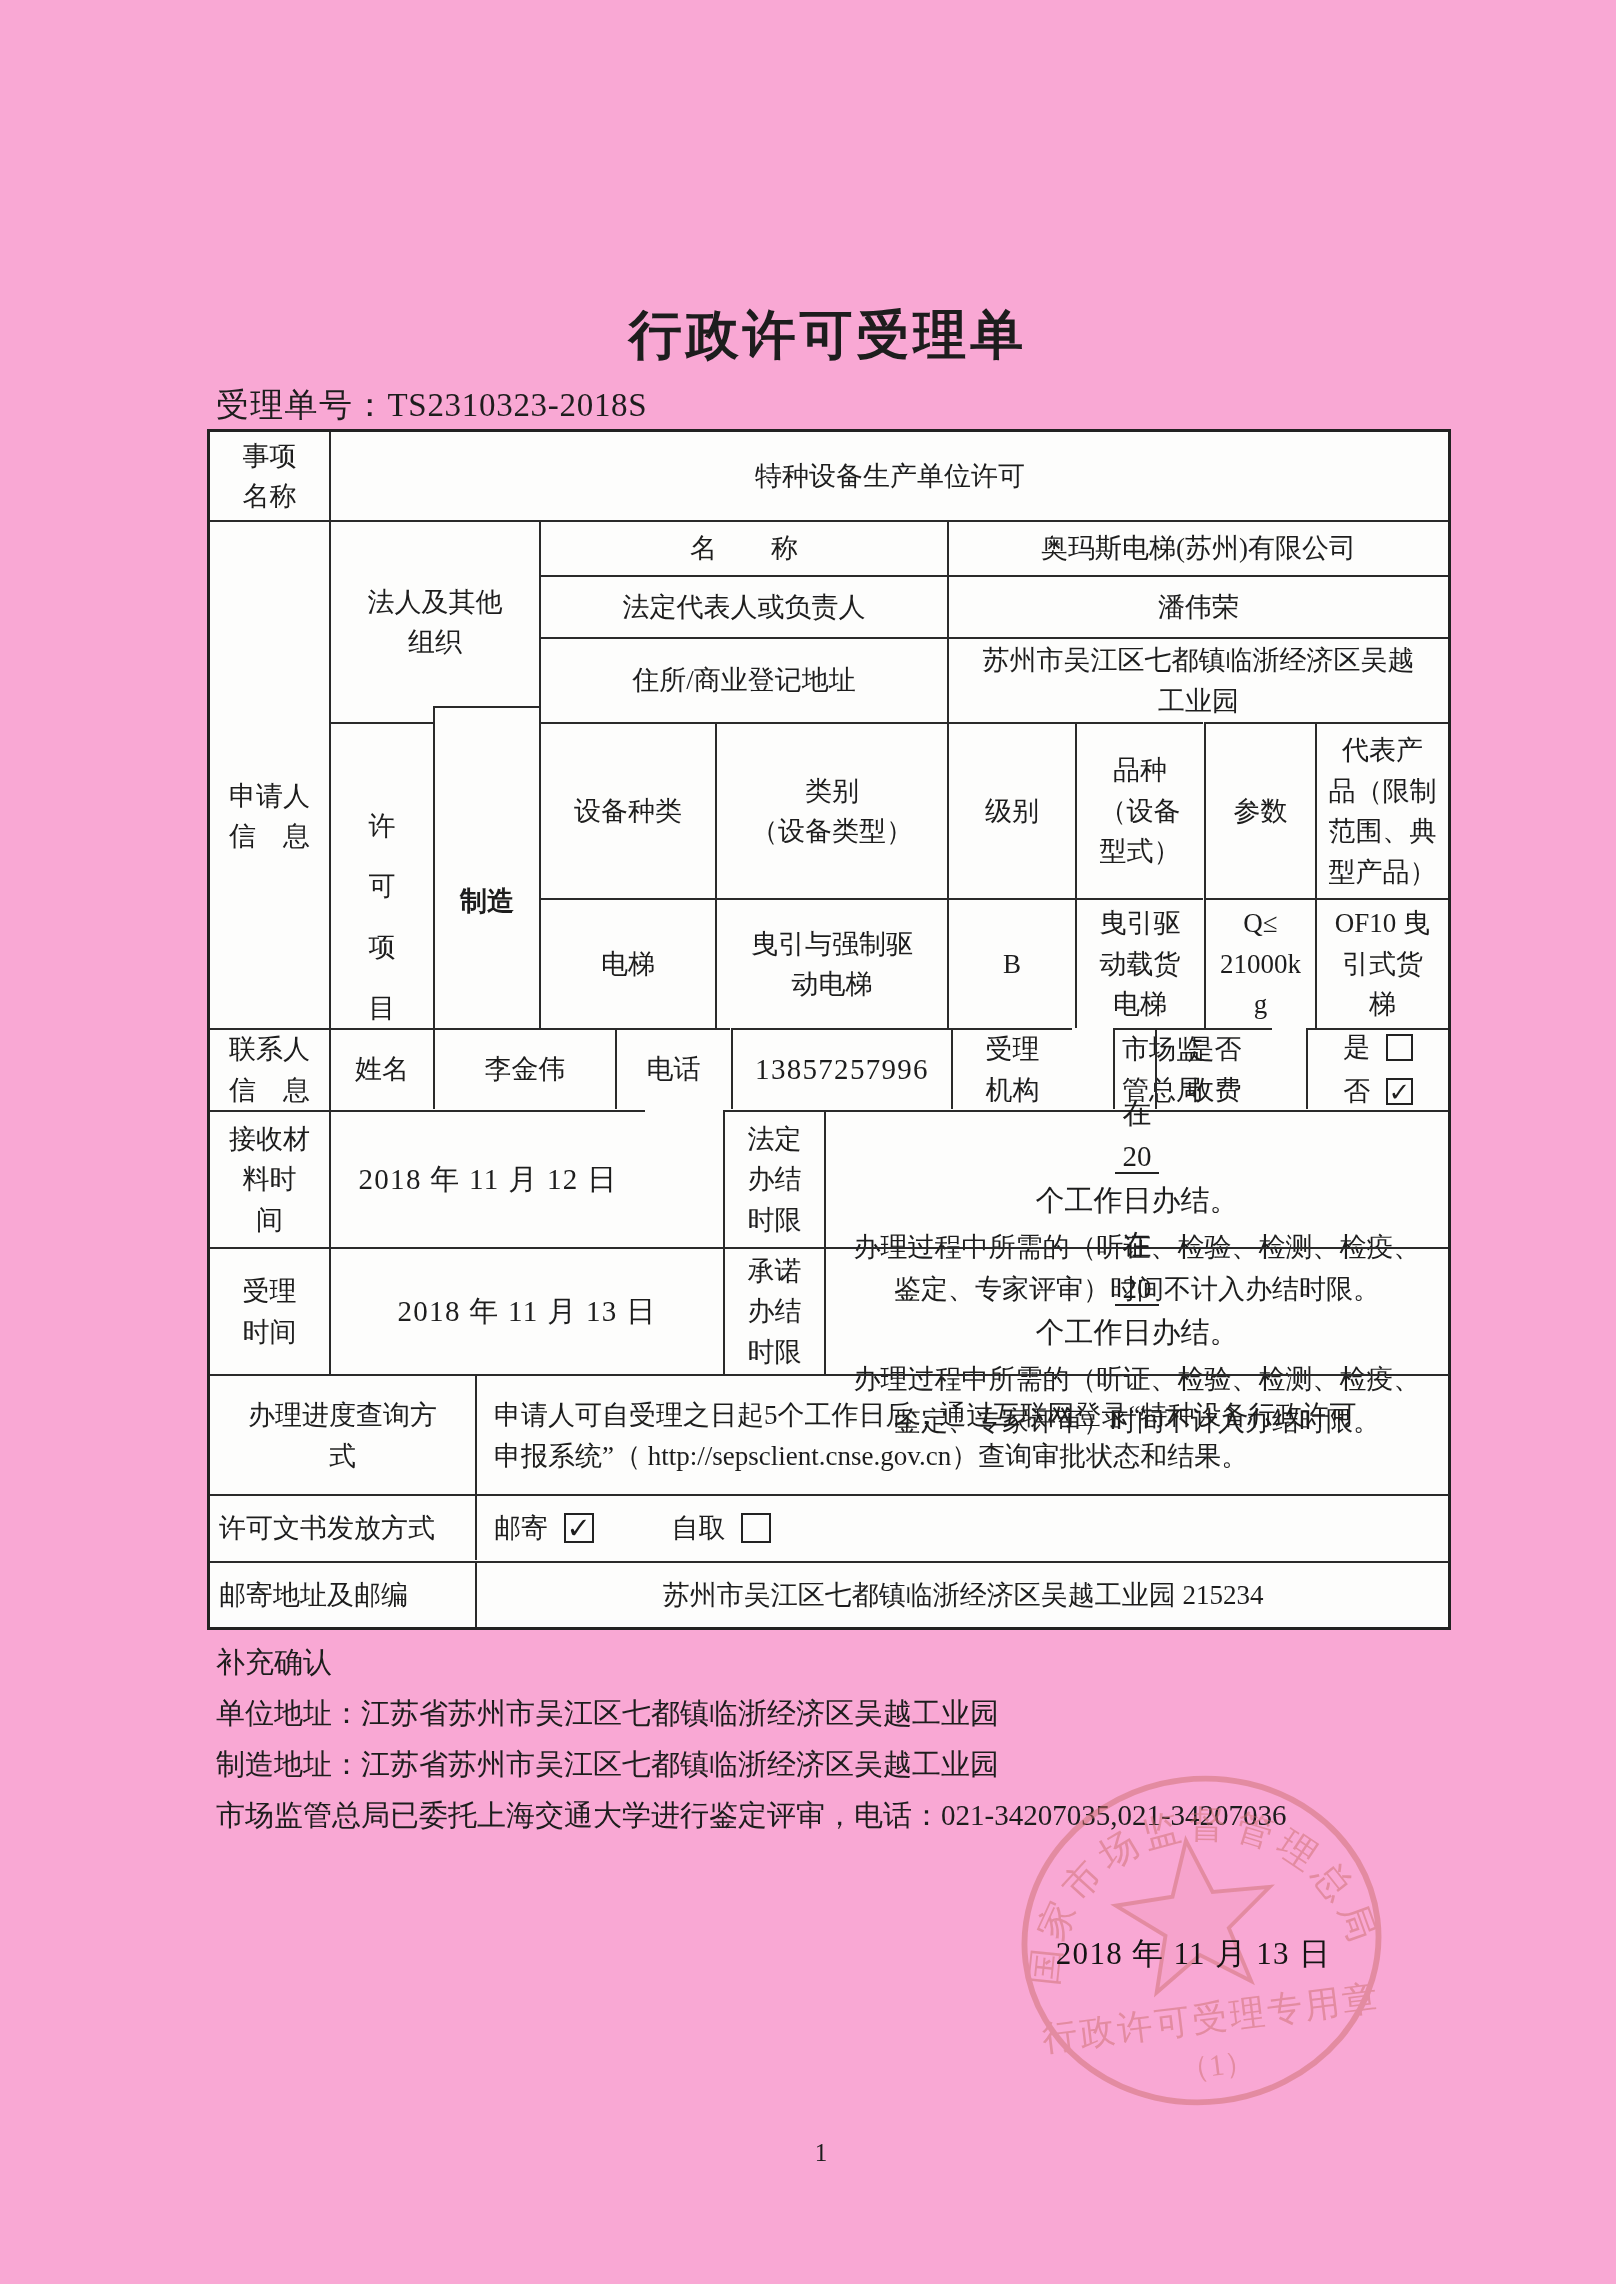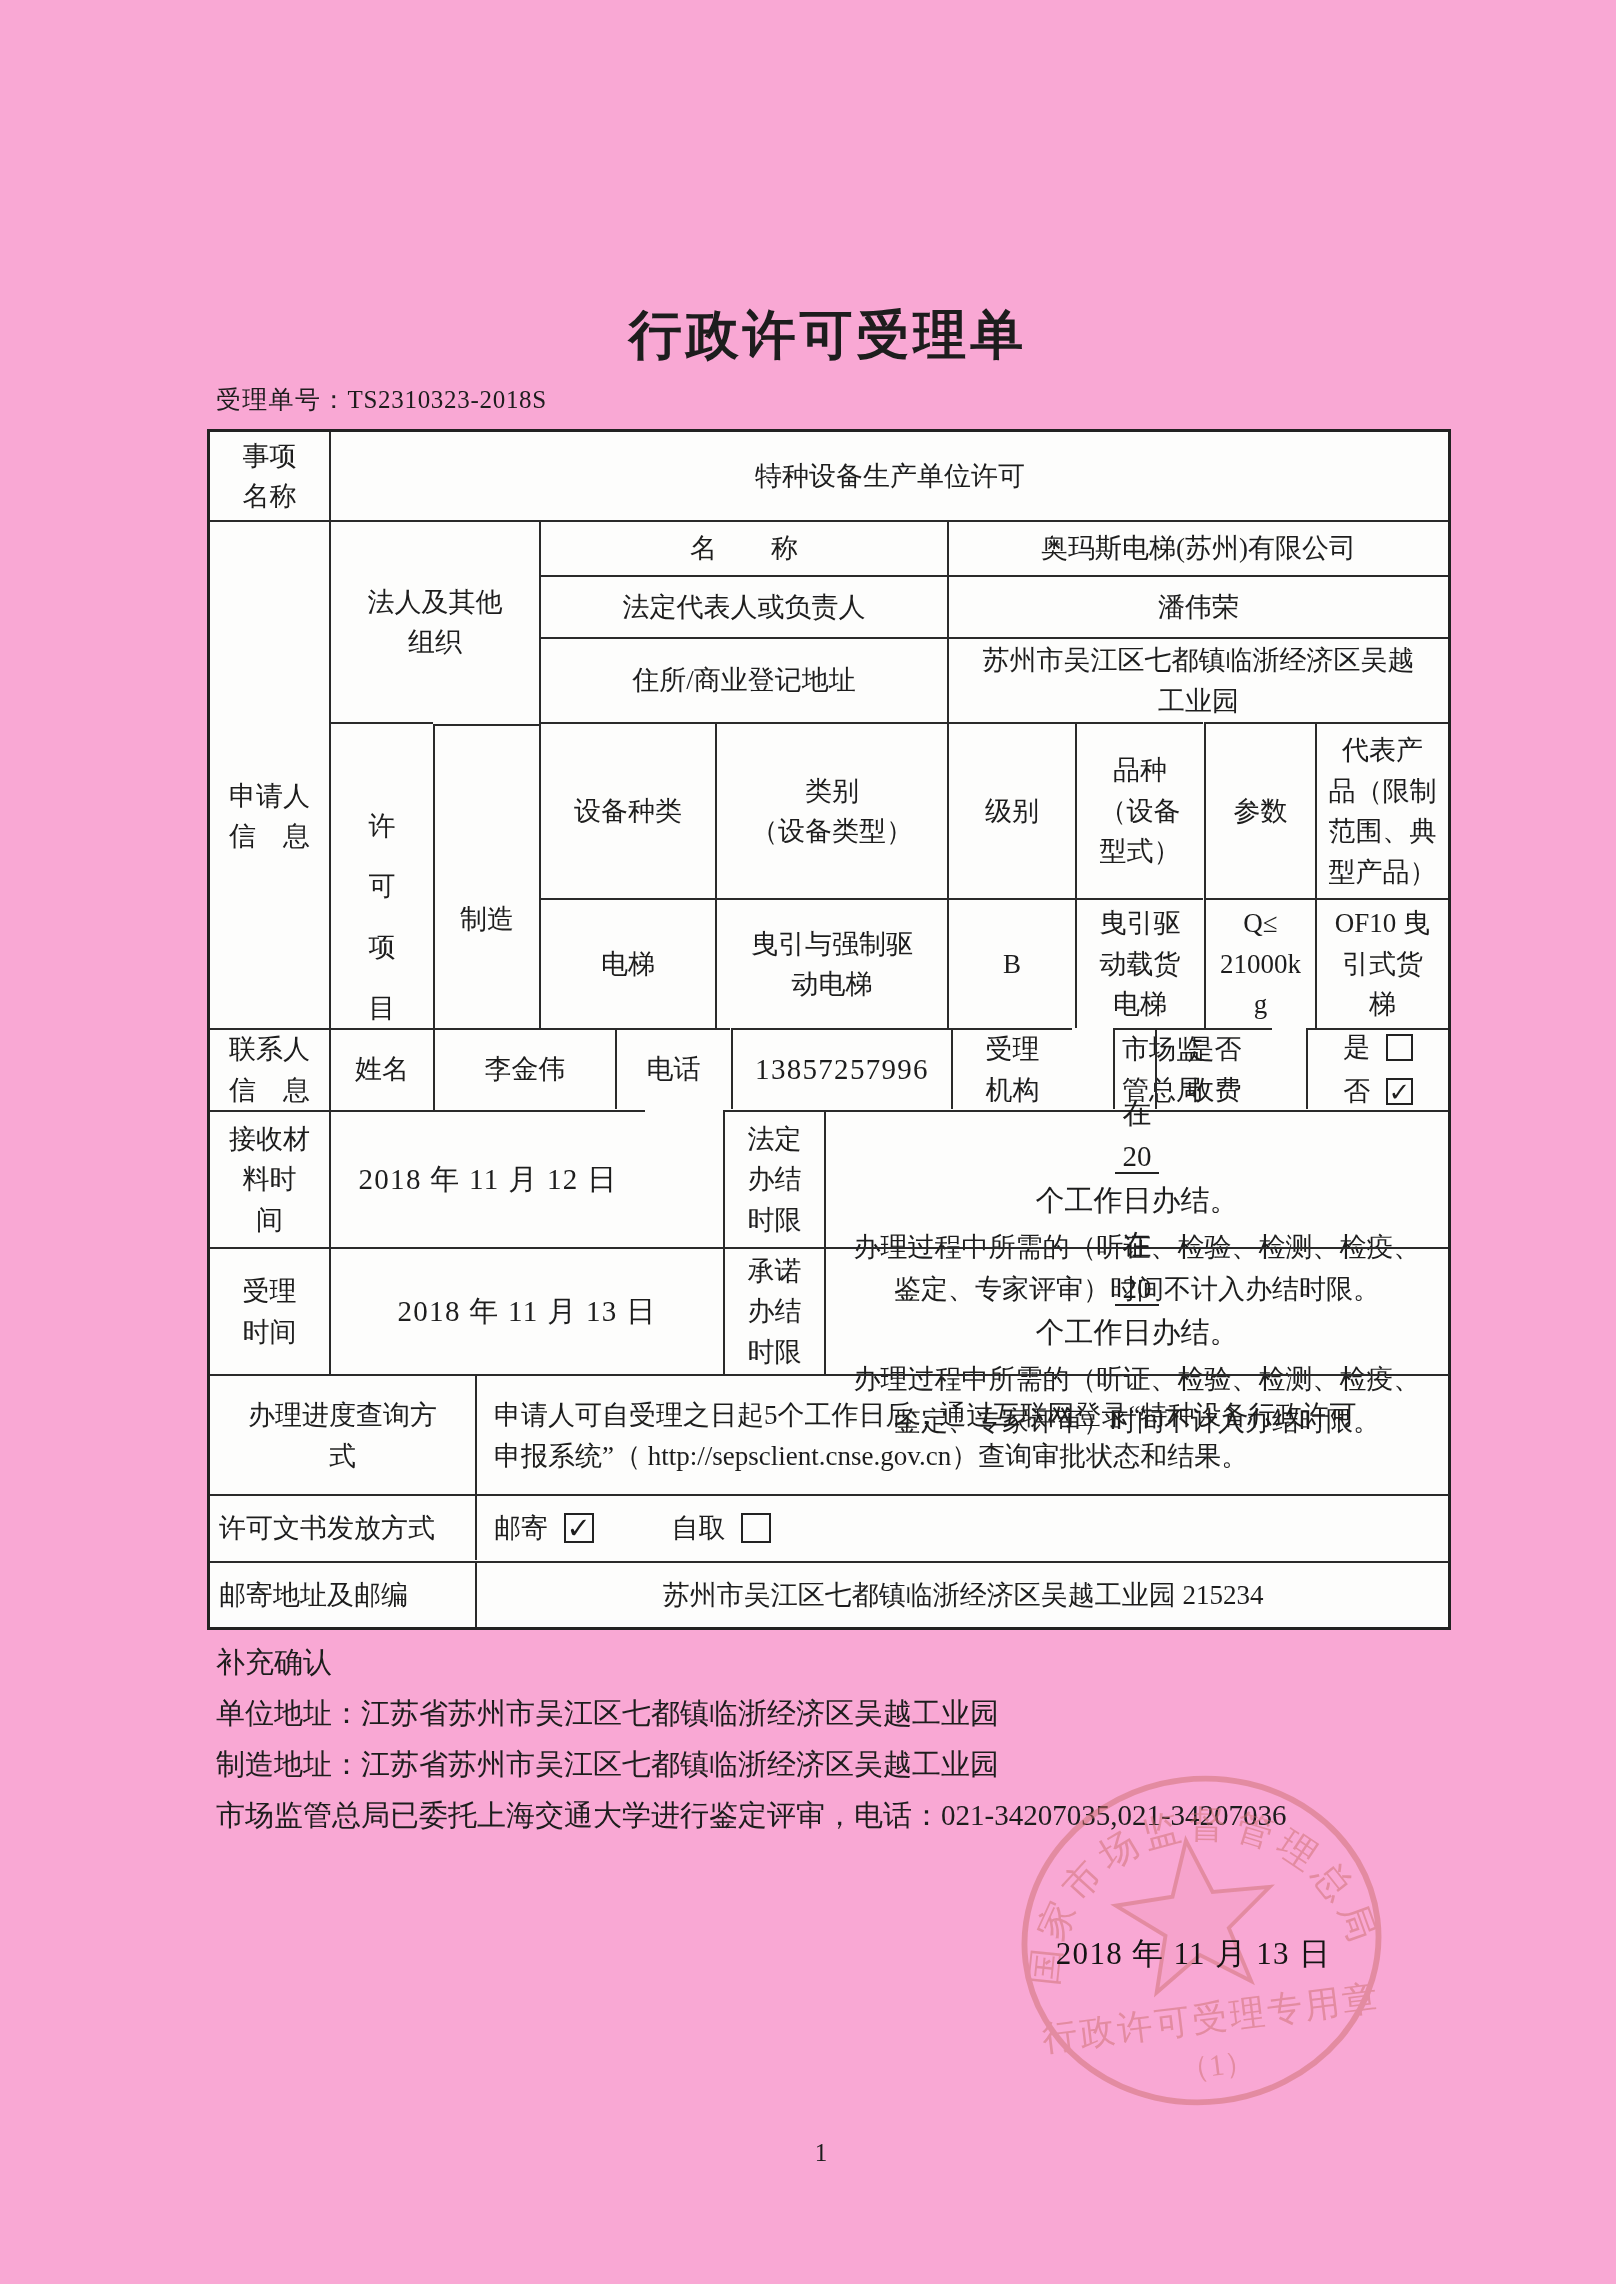--- a/index.html
+++ b/index.html
@@ -11,21 +11,21 @@
     overflow:hidden;
     font-family:"Liberation Serif", serif;
     color:#1d1d1d;
   }
   .title{
     position:absolute;left:98px;top:300px;width:1460px;
     text-align:center;font-size:53px;font-weight:700;letter-spacing:3.9px;
     font-family:"Liberation Serif", serif;
   }
   .acc-line{
-    position:absolute;left:216px;top:383px;font-size:25px;letter-spacing:1.3px;
+    position:absolute;left:216px;top:383px;font-size:33px;letter-spacing:1.3px;
   }
   .acc-line .num{letter-spacing:0.7px;}
   
   .tbl{
     position:absolute;left:207px;top:429px;width:1238px;height:1195px;
     border:3.9px solid #222;box-sizing:content-box;background:#fdfdfc;
   }
   .c{
     position:absolute;box-sizing:border-box;
     border-left:2.6px solid #2a2a2a;border-top:2.6px solid #2a2a2a;
@@ -86,21 +86,21 @@
     <div class="c" style="left:329px;top:143px;width:408px;height:62px;">法定代表人或负责人</div>
     <div class="c" style="left:737px;top:143px;width:501px;height:62px;">潘伟荣</div>
     <div class="c" style="left:329px;top:205px;width:408px;height:85px;">住所/商业登记地址</div>
     <div class="c" style="left:737px;top:205px;width:501px;height:85px;">苏州市吴江区七都镇临浙经济区吴越
 工业园</div>
 
     <div class="c vspread" style="left:119px;top:290px;width:104px;height:388px;">许
 可
 项
 目</div>
-    <div class="c" style="left:223px;top:292px;width:106px;height:388px;">制造</div>
+    <div class="c" style="left:223px;top:274px;width:106px;height:388px;font-weight:bold;">制造</div>
 
     <div class="c" style="left:329px;top:290px;width:176px;height:176px;">设备种类</div>
     <div class="c" style="left:505px;top:290px;width:232px;height:176px;">类别
 （设备类型）</div>
     <div class="c" style="left:737px;top:290px;width:128px;height:176px;">级别</div>
     <div class="c" style="left:865px;top:290px;width:128px;height:176px;">品种
 （设备
 型式）</div>
     <div class="c" style="left:994px;top:290px;width:111px;height:176px;">参数</div>
     <div class="c" style="left:1105px;top:290px;width:133px;height:176px;">代表产

